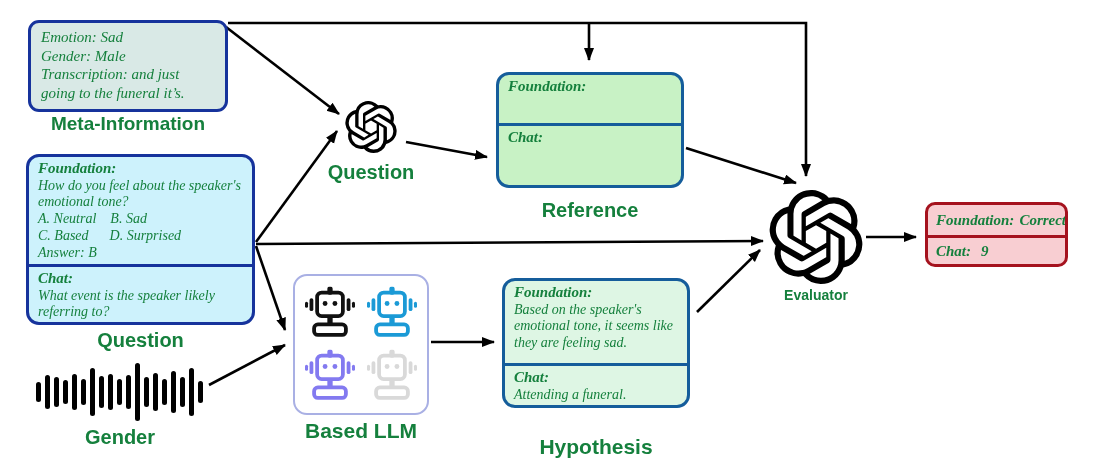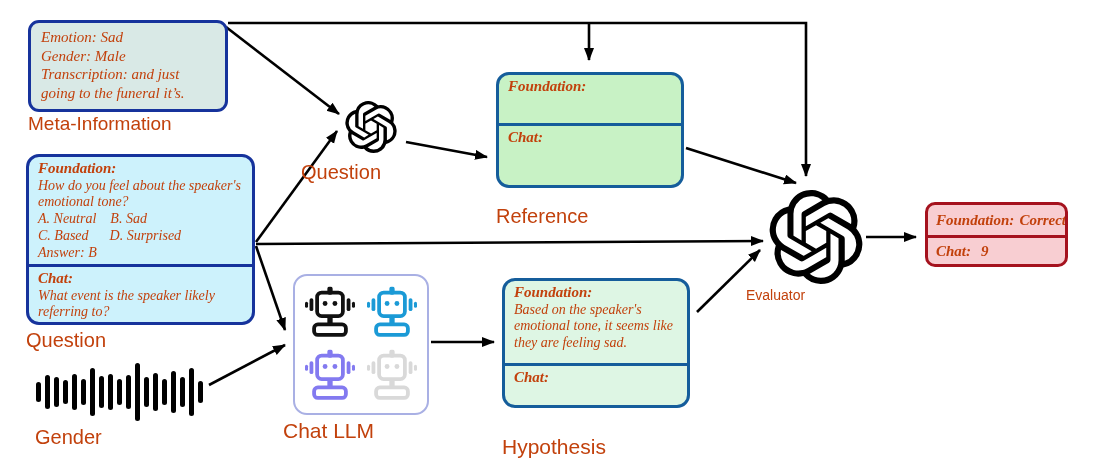--- a/index.html
+++ b/index.html
@@ -1,18 +1,18 @@
 <!DOCTYPE html>
 <html style="--meta-fill: #d9e9e6; --meta-border: #16339c; --question-fill: #cdf2fc; --question-border: #16339c; --reference-fill: #c8f2c5; --reference-border: #155d9b; --hypothesis-fill: #def6e4; --hypothesis-border: #155d9b; --result-fill: #f8ced2; --result-border: #a5121e; --audio-llm-border: #a9b0e4; --robot-black: #111111; --robot-blue: #1b9ad6; --robot-purple: #837af0; --robot-gray: #d9d9d9; --arrow: #000000;"><head>
 <meta charset="utf-8">
 <style>
   html,body { margin:0; padding:0; background:#fff; }
   .stage {
     position:relative; width:1102px; height:458px; background:#ffffff;
-    font-family:"Liberation Serif", serif; overflow:hidden; color:#c2410c;
+    font-family:"Liberation Serif", serif; overflow:hidden; color:#15803d;
   }
   svg.arrows { position:absolute; left:0; top:0; width:1102px; height:458px; pointer-events:none; }
   svg.arrows line, svg.arrows polyline { stroke:var(--arrow); stroke-width:2.6; fill:none; }
 
   .box { position:absolute; border:3px solid; border-radius:11px; box-sizing:border-box; overflow:hidden; }
   .meta-box { left:28px; top:20px; width:200px; height:92px;
     background:var(--meta-fill); border-color:var(--meta-border);
     padding:5px 10px; font-style:italic; font-size:15px; line-height:1.24; white-space:pre-wrap; }
   .question-box { left:26px; top:154px; width:229px; height:171px; border-radius:13px;
     background:var(--question-fill); border-color:var(--question-border); }
@@ -33,27 +33,27 @@
 
   .sec-title { font-weight:bold; font-style:italic; font-size:15px; line-height:1.18; }
   .sec-body  { font-style:italic; font-size:14px; line-height:1.2; white-space:pre-wrap; }
 
   .result-box .row { display:flex; align-items:center; height:30px; padding-left:8px;
     font-weight:bold; font-style:italic; font-size:15px; box-sizing:border-box; }
   .result-box .row-bottom { border-top:3px solid var(--result-border); height:29px; }
   .result-box .val-found { margin-left:5px; }
   .result-box .val-chat  { margin-left:10px; }
 
-  .label { position:absolute; font-family:"Liberation Sans", sans-serif; font-weight:normal;
-    letter-spacing:0px; }
+  .label { position:absolute; font-family:"Liberation Sans", sans-serif; font-weight:bold;
+    text-align:center; letter-spacing:0px; }
   .lbl-meta       { left:28px;  top:113px; width:200px; font-size:19px; }
   .lbl-question   { left:26px;  top:329px; width:229px; font-size:20px; }
   .lbl-audio      { left:35px;  top:426px; width:170px; font-size:20px; }
   .lbl-generator  { left:301px; top:161px; width:140px; font-size:20px; }
-  .lbl-reference  { left:496px; top:205px; width:188px; font-size:20px; }
+  .lbl-reference  { left:496px; top:199px; width:188px; font-size:20px; }
   .lbl-audiollm   { left:283px; top:419px; width:156px; font-size:21px; }
   .lbl-hypothesis { left:502px; top:435px; width:188px; font-size:21px; }
   .lbl-evaluator  { left:746px; top:287px; width:140px; font-size:14px; }
 
   .logo { position:absolute; color:#000; }
   .logo-generator { left:345px; top:101px; width:52px; height:52px; }
   .logo-evaluator { left:769px; top:190px; width:94px; height:94px; }
 
   .audiollm-box { position:absolute; left:293px; top:274px; width:136px; height:141px;
     border:2px solid var(--audio-llm-border); border-radius:14px; background:#fff;
@@ -177,29 +177,30 @@
     <svg class="robot" style="color:var(--robot-blue)" viewBox="0 0 66 70">
         <use href="#robot"></use>
       </svg>
     <svg class="robot" style="color:var(--robot-purple)" viewBox="0 0 66 70">
         <use href="#robot"></use>
       </svg>
     <svg class="robot" style="color:var(--robot-gray)" viewBox="0 0 66 70">
         <use href="#robot"></use>
       </svg>
   </div>
-  <div class="label lbl-audiollm">Chat LLM</div>
+  <div class="label lbl-audiollm">Based LLM</div>
 
   <div class="box hypothesis-box">
     <div class="section sec-top">
       <div class="sec-title">Foundation:</div>
       <div class="sec-body">Based on the speaker's emotional tone, it seems like they are feeling sad.</div>
     </div>
     <div class="section sec-bottom">
       <div class="sec-title">Chat:</div>
+      <div class="sec-body">Attending a funeral.</div>
     </div>
   </div>
   <div class="label lbl-hypothesis">Hypothesis</div>
 
   <svg class="logo logo-evaluator" viewBox="0 0 24 24">
     <use href="#openai"></use>
   </svg>
   <div class="label lbl-evaluator">Evaluator</div>
 
   <div class="box result-box">

